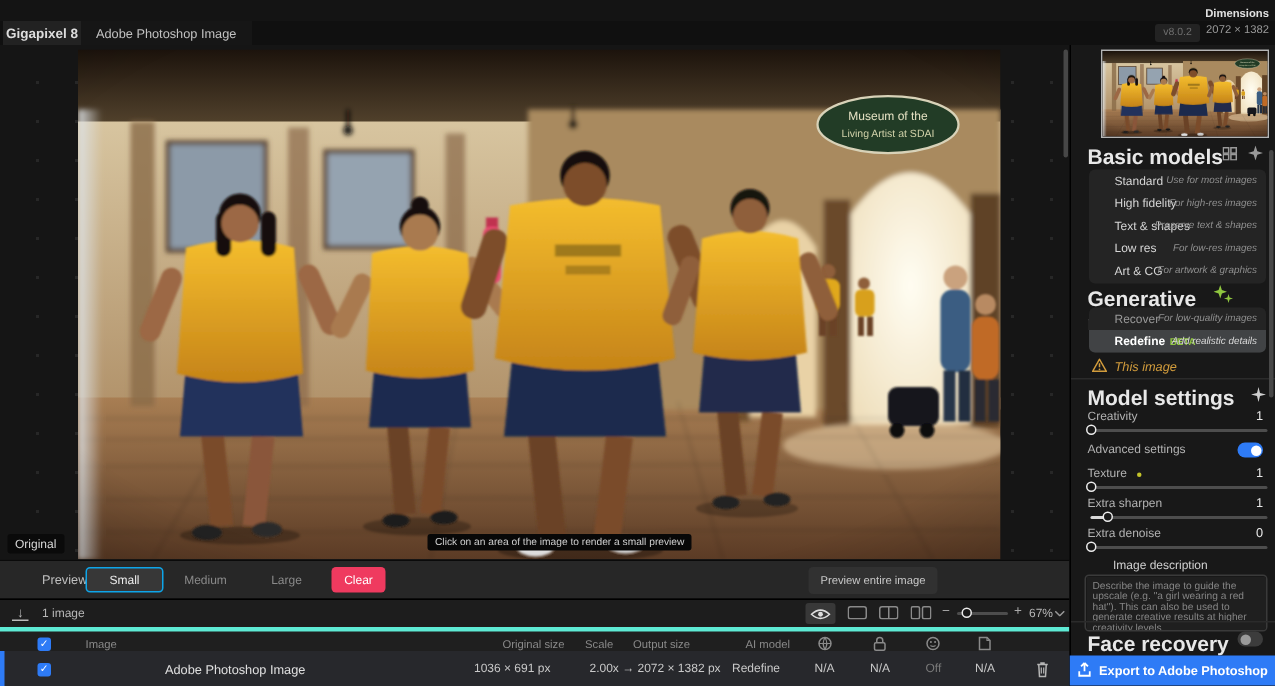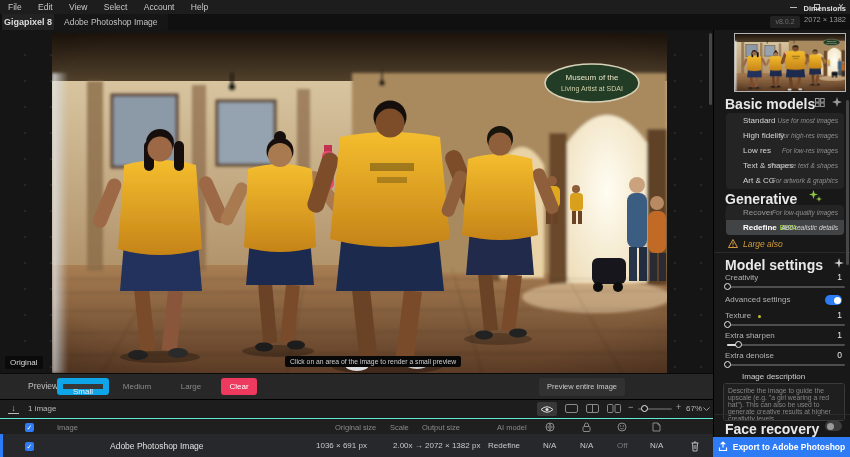--- a/index.html
+++ b/index.html
@@ -17,21 +17,21 @@
   .tab{left:54px;top:14px;height:16px;padding:0 10px;color:#c2c2c2;font-size:8.5px;line-height:16px;background:#161616;}
   .verchip{left:770px;top:16px;width:30px;height:12px;background:#232323;border-radius:2px;color:#6e6e6e;font-size:7px;line-height:12px;text-align:center;}
   .dims{left:778px;top:3px;width:68px;text-align:right;color:#e0e0e0;font-size:7.5px;font-weight:bold;line-height:1.5;}
   .dims .val{color:#9a9a9a;font-weight:normal;}
   .canvas{left:0;top:30px;width:713px;height:343px;background:#151515;
     background-image:radial-gradient(circle,#272727 1px,transparent 1.2px);background-size:26px 26px;background-position:12px 12px;}
   .badge{background:#0a0a0a;border-radius:2px;color:#d8d8d8;padding:2px 5px;font-size:8px;}
   .tooltipbadge{background:#080808;border-radius:2px;color:#d0d0d0;padding:2px 5px;font-size:6.8px;}
   .pbar{left:0;top:373px;width:713px;height:26px;background:#272727;border-top:1px solid #0a0a0a;color:#c0c0c0;font-size:8.5px;}
   .pbtn{position:absolute;top:4px;height:17px;line-height:15px;text-align:center;font-size:8px;color:#8a8a8a;border-radius:3px;cursor:pointer;}
-  .pbtn.sel{background:#373737;border:6px solid #0ea5e9;color:#eee;}
+  .pbtn.sel{background:#373737;border:1px solid #0ea5e9;color:#eee;}
   .clearbtn{position:absolute;top:4px;height:17px;line-height:17px;text-align:center;font-size:8px;color:#fff;background:#ef3a5f;border-radius:3px;cursor:pointer;}
   .entirebtn{position:absolute;top:4px;height:18px;line-height:18px;background:#313131;border-radius:3px;color:#c8c8c8;font-size:7.5px;padding:0 8px;cursor:pointer;}
   .queue{left:0;top:399px;width:713px;height:58px;background:#1d1d1d;border-top:1px solid #000;}
   .qtext{color:#b8b8b8;font-size:8px;}
   .hdr{color:#8a8a8a;font-size:7.5px;}
   .qrow{left:0;top:34px;width:713px;height:24px;background:#27282c;}
   .cell{position:absolute;top:7px;color:#c9c9c9;font-size:8px;white-space:nowrap;}
   .checkbox{width:9px;height:9px;background:#2e7bf6;border-radius:2px;color:#fff;font-size:7px;line-height:9px;text-align:center;cursor:pointer;}
   .panel{left:713px;top:30px;width:137px;height:427px;background:#181818;border-left:1px solid #000;}
   .ptitle{color:#e8e8e8;font-size:14px;font-weight:bold;}
@@ -236,31 +236,20 @@
       <text x="540" y="47" text-anchor="middle" font-size="8" fill="#e6e2c4">Museum of the</text>
       <text x="540" y="58" text-anchor="middle" font-size="7" fill="#cfd0a8">Living Artist at SDAI</text>
     </g>
     <rect x="0" y="0" width="615" height="340" fill="url(#gVig)"></rect>
   </g>
 </defs>
 </svg>
 
 <div id="app">
 
-  <div class="abs menubar">
-    <span class="menu-item">File</span>
-    <span class="menu-item">Edit</span>
-    <span class="menu-item">View</span>
-    <span class="menu-item">Select</span>
-    <span class="menu-item">Account</span>
-    <span class="menu-item">Help</span>
-    <div class="abs winbtn" style="left:784px;"><span class="minbar"></span></div>
-    <div class="abs winbtn" style="left:808px;"><span class="maxsq"></span></div>
-    <div class="abs winbtn" style="left:832px;"><span>×</span></div>
-  </div>
 
   <div class="abs tabbar"></div>
   <div class="abs appname">Gigapixel 8</div>
   <div class="abs tab">Adobe Photoshop Image</div>
   <div class="abs verchip">v8.0.2</div>
   <div class="abs dims">
     <div>Dimensions</div>
     <div class="val">2072 × 1382</div>
   </div>
 
@@ -306,21 +295,21 @@
       </svg>
     <span class="abs" style="left:628px;top:2px;color:#aaa;font-size:9px;">−</span>
     <div class="abs track" style="left:638px;top:8px;width:34px;"></div>
     <div class="abs knob" style="left:641px;top:4.5px;"></div>
     <span class="abs" style="left:676px;top:2px;color:#aaa;font-size:9px;">+</span>
     <span class="abs qtext" style="left:686px;top:4px;">67%</span>
     <svg class="abs" style="left:703px;top:7px;" width="7" height="4">
         <polyline points="0.5,0.5 3.5,3.5 6.5,0.5" fill="none" stroke="#999"></polyline>
       </svg>
 
-    <div class="abs" style="left:0;top:18px;width:713px;height:16px;background:#1f1f1f;border-top:1px solid #5eead4;">
+    <div class="abs" style="left:0;top:18px;width:713px;height:16px;background:#1f1f1f;border-top:3px solid #5eead4;">
       <div class="abs checkbox" style="left:25px;top:3.5px;"><span>✓</span></div>
       <span class="abs hdr" style="left:57px;top:4px;">Image</span>
       <span class="abs hdr" style="left:335px;top:4px;">Original size</span>
       <span class="abs hdr" style="left:390px;top:4px;">Scale</span>
       <span class="abs hdr" style="left:422px;top:4px;">Output size</span>
       <span class="abs hdr" style="left:497px;top:4px;">AI model</span>
       <svg class="abs" style="left:545px;top:3px;" width="10" height="10">
           <circle cx="5" cy="5" r="4" fill="none" stroke="#8a8a8a"></circle>
           <path d="M1,5 h8 M5,1 Q2.6,5 5,9 M5,1 Q7.4,5 5,9" fill="none" stroke="#8a8a8a" stroke-width="0.8"></path>
         </svg>
@@ -381,26 +370,26 @@
     <div class="abs mlist" style="left:12px;top:83px;width:118px;height:76px;">
       <div class="mrow">
           <span class="nm">Standard</span>
           <span class="ds">Use for most images</span>
         </div>
       <div class="mrow">
           <span class="nm">High fidelity</span>
           <span class="ds">For high-res images</span>
         </div>
       <div class="mrow">
+          <span class="nm">Text &amp; shapes</span>
+          <span class="ds">Preserve text &amp; shapes</span>
+        </div>
+      <div class="mrow">
           <span class="nm">Low res</span>
           <span class="ds">For low-res images</span>
-        </div>
-      <div class="mrow">
-          <span class="nm">Text &amp; shapes</span>
-          <span class="ds">Preserve text &amp; shapes</span>
         </div>
       <div class="mrow">
           <span class="nm">Art &amp; CG</span>
           <span class="ds">For artwork &amp; graphics</span>
         </div>
     </div>
 
     <span class="abs ptitle" style="left:11px;top:161px;">Generative models</span>
     <svg class="abs" style="left:95px;top:160px;" width="13" height="12">
         <path d="M4.5,0 L5.6,3.4 L9,4.5 L5.6,5.6 L4.5,9 L3.4,5.6 L0,4.5 L3.4,3.4 Z" fill="#8fc63f"></path>
@@ -414,21 +403,21 @@
       <div class="mrow sel">
           <span class="nm"><span>Redefine</span><span class="beta">BETA</span></span>
           <span class="ds">Add realistic details</span>
         </div>
     </div>
     <svg class="abs" style="left:14px;top:209px;" width="10" height="9">
         <path d="M5,0.5 L9.5,8.5 H0.5 Z" fill="none" stroke="#d29c3c"></path>
         <line x1="5" y1="3.2" x2="5" y2="5.8" stroke="#d29c3c"></line>
         <circle cx="5" cy="7.2" r="0.6" fill="#d29c3c"></circle>
       </svg>
-    <span class="abs warn" style="left:29px;top:209px;">Large also</span>
+    <span class="abs warn" style="left:29px;top:209px;">This image</span>
 
     <div class="abs divline" style="left:0;top:222px;width:137px;"></div>
 
     <span class="abs ptitle" style="left:11px;top:227px;">Model settings</span>
     <svg class="abs" style="left:120px;top:228px;" width="10" height="10">
         <path d="M5,0 L6,4 L10,5 L6,6 L5,10 L4,6 L0,5 L4,4 Z" fill="#cfcfcf"></path>
       </svg>
 
     <span class="abs slabel" style="left:11px;top:243px;">Creativity</span>
     <span class="abs sval" style="right:8px;top:242px;">1</span>

